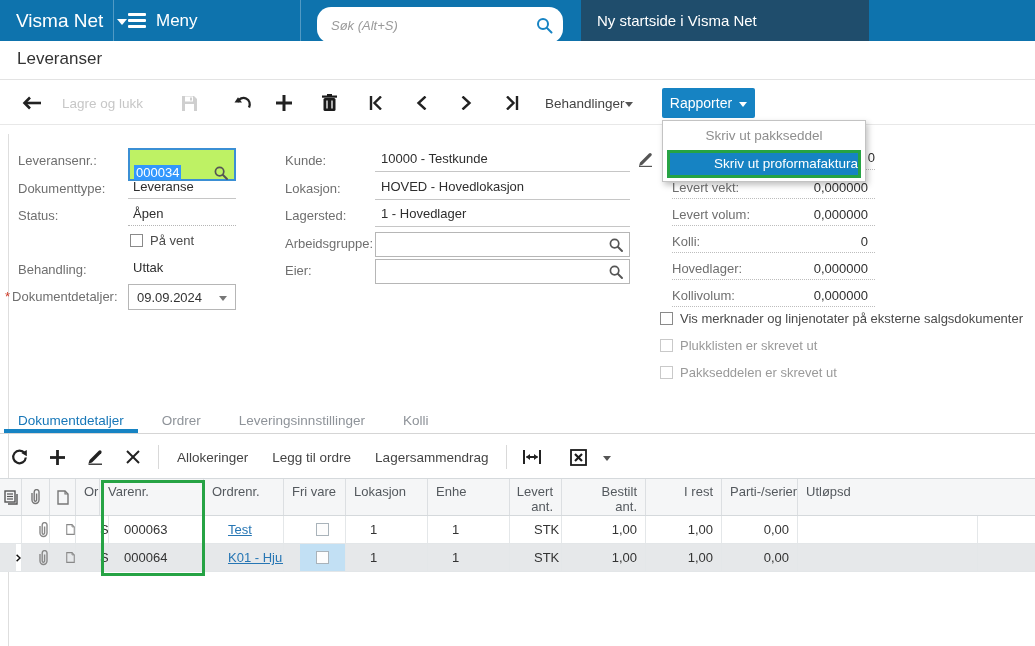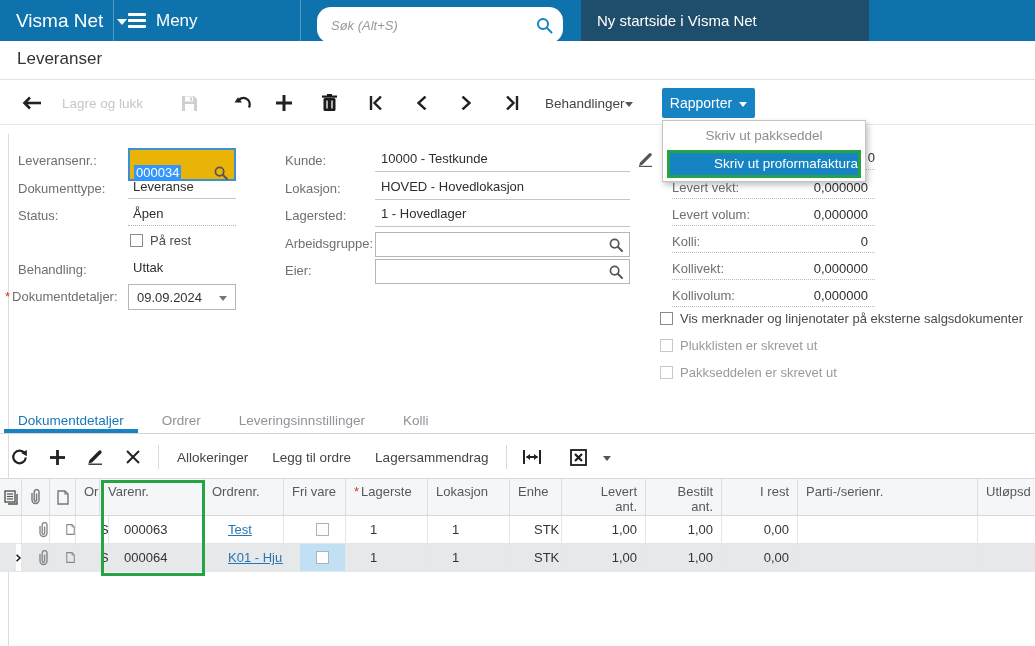--- a/index.html
+++ b/index.html
@@ -34,21 +34,21 @@
   .dropdown { position:absolute; left:662px; top:120px; width:204px; background:#fff; border:1px solid #c3c3c3; box-shadow:2px 3px 6px rgba(0,0,0,.25); z-index:50; padding:2px 0 3px 0; }
   .dd-item1 { height:26px; line-height:26px; text-align:center; color:#8f8f8f; font-size:13.5px; cursor:pointer; }
   .dd-item2 { margin:1px 4px 0 4px; height:28px; line-height:22px; text-align:right; background:#1683c3; color:#fff; font-size:13.5px; border:3px solid #26a344; cursor:pointer; }
   
   .vline { position:absolute; left:8px; top:134px; width:1px; height:512px; background:#dedede; }
   .f-label { position:absolute; color:#6f6f6f; }
   .f-value { position:absolute; color:#2e2e2e; }
   .u-solid { border-bottom:1px solid #c6c6c6; }
   .u-dot { border-bottom:1px dotted #b5b5b5; }
   .req { color:#ce3c29; margin-right:2px; }
-  .lookup-focused { position:absolute; left:128px; top:148px; width:108px; height:33px; border:2px solid #3b8fd4; background:#eab308; display:flex; align-items:center; padding:16px 6px 0 4px; }
+  .lookup-focused { position:absolute; left:128px; top:148px; width:108px; height:33px; border:2px solid #3b8fd4; background:#bef264; display:flex; align-items:center; padding:16px 6px 0 4px; }
   .sel-text { background:#3297fd; color:#fff; padding:0 2px; }
   .lookup-focused svg { margin-left:auto; }
   .date-input { position:absolute; left:128px; top:284px; width:108px; height:26px; border:1px solid #b6b6b6; background:#fff; display:flex; align-items:center; padding:0 8px; cursor:pointer; }
   .date-input .caret-d { margin-left:auto; border-top-color:#777; }
   .lookup-input { position:absolute; left:375px; width:255px; height:25px; border:1px solid #b6b6b6; background:#fff; display:flex; align-items:center; padding:0 6px; }
   .lookup-input svg { margin-left:auto; }
   .chk { display:inline-block; width:13px; height:13px; border:1px solid #8a8a8a; background:#fff; vertical-align:-2px; margin-right:7px; }
   .chk.dis { border-color:#c9c9c9; }
   .chk-row { position:absolute; color:#4a4a4a; cursor:pointer; }
   .chk-row.dis { color:#9a9a9a; cursor:default; }
@@ -199,21 +199,21 @@
     <svg width="14" height="14" viewBox="0 0 14 14">
         <circle cx="5.6" cy="5.6" r="4.2" fill="none" stroke="#555" stroke-width="1.7"></circle>
         <line x1="9" y1="9" x2="13" y2="13" stroke="#555" stroke-width="1.9" stroke-linecap="round"></line>
       </svg>
   </div>
   <div class="f-label" style="left:18px; top:181px">Dokumenttype:</div>
   <div class="f-value u-solid" style="left:128px; top:179px; width:108px; padding:0 0 4px 5px">Leveranse</div>
   <div class="f-label" style="left:18px; top:208px">Status:</div>
   <div class="f-value u-dot" style="left:128px; top:206px; width:108px; padding:0 0 4px 5px">Åpen</div>
   <div class="chk-row" style="left:130px; top:233px">
-    <span class="chk"></span><span>På rest</span>
+    <span class="chk"></span><span>På vent</span>
   </div>
   <div class="f-label" style="left:18px; top:262px">Behandling:</div>
   <div class="f-value u-solid" style="left:128px; top:260px; width:108px; padding:0 0 14px 5px">Uttak</div>
   <div class="f-label" style="left:5px; top:289px">
     <span class="req">*</span><span>Dokumentdetaljer:</span>
   </div>
   <div class="date-input">
     <span>09.09.2024</span>
     <span class="caret-d"></span>
   </div>
@@ -251,21 +251,21 @@
   <div class="dotline" style="left:672px; top:169px; width:203px"></div>
   <div class="f-label" style="left:672px; top:180px">Levert vekt:</div>
   <div class="num-val" style="left:672px; top:180px; width:196px">0,000000</div>
   <div class="dotline" style="left:672px; top:198px; width:203px"></div>
   <div class="f-label" style="left:672px; top:207px">Levert volum:</div>
   <div class="num-val" style="left:672px; top:207px; width:196px">0,000000</div>
   <div class="dotline" style="left:672px; top:225px; width:203px"></div>
   <div class="f-label" style="left:672px; top:234px">Kolli:</div>
   <div class="num-val" style="left:672px; top:234px; width:196px">0</div>
   <div class="dotline" style="left:672px; top:252px; width:203px"></div>
-  <div class="f-label" style="left:672px; top:261px">Kollivekt:</div>
+  <div class="f-label" style="left:672px; top:261px">Hovedlager:</div>
   <div class="num-val" style="left:672px; top:261px; width:196px">0,000000</div>
   <div class="dotline" style="left:672px; top:279px; width:203px"></div>
   <div class="f-label" style="left:672px; top:288px">Kollivolum:</div>
   <div class="num-val" style="left:672px; top:288px; width:196px">0,000000</div>
   <div class="dotline" style="left:672px; top:306px; width:203px"></div>
 
   <div class="chk-row" style="left:660px; top:311px">
     <span class="chk"></span><span>Vis merknader og linjenotater på eksterne salgsdokumenter</span>
   </div>
   <div class="chk-row dis" style="left:660px; top:338px">
@@ -350,21 +350,20 @@
       <div class="icon-cell">
         <svg width="12" height="15" viewBox="0 0 12 15">
             <path d="M1 1 h7 l3 3 v10 h-10 z" fill="none" stroke="#777" stroke-width="1.4"></path>
             <polyline points="8,1 8,4 11,4" fill="none" stroke="#777" stroke-width="1.2"></polyline>
           </svg>
       </div>
       <div>Or</div>
       <div>Varenr.</div>
       <div>Ordrenr.</div>
       <div>Fri vare</div>
-      <div><span class="req">*</span><span>Lagerste</span></div>
       <div>Lokasjon</div>
       <div>Enhe</div>
       <div class="hnum">
           <span class="hwrap">Levert ant.</span>
         </div>
       <div class="hnum">
           <span class="hwrap">Bestilt ant.</span>
         </div>
       <div class="hnum">I rest</div>
       <div>Parti-/serienr.</div>

